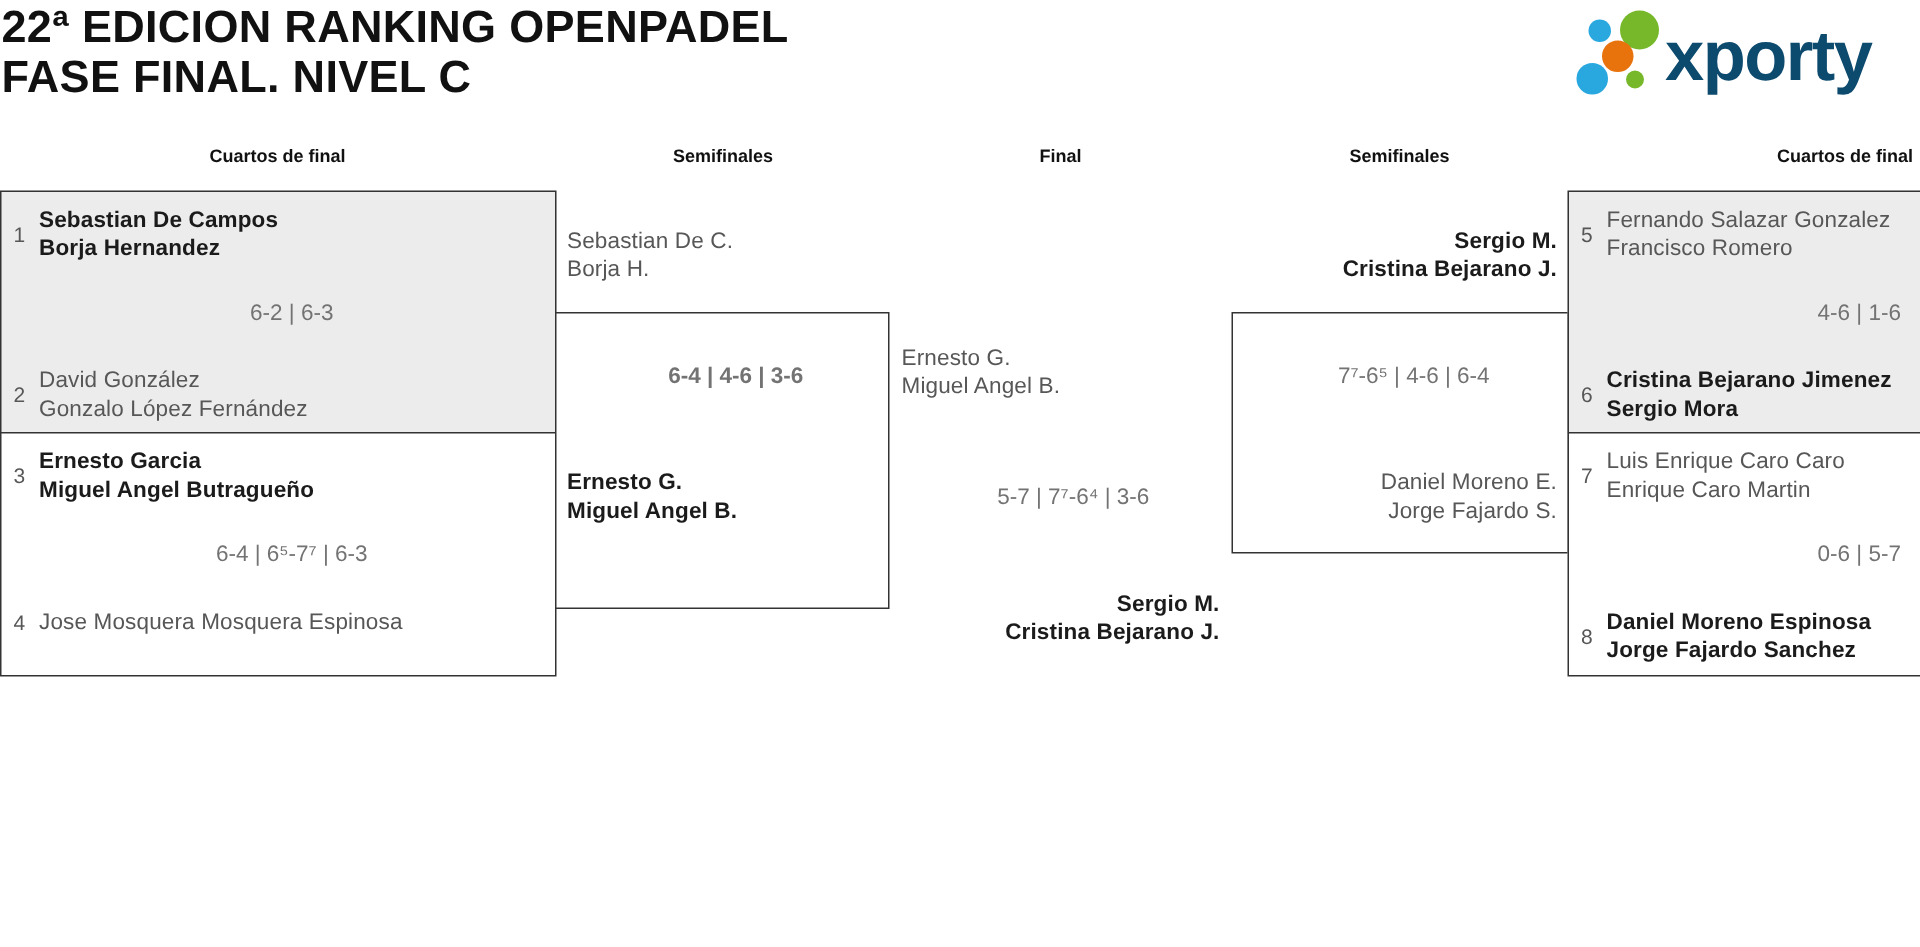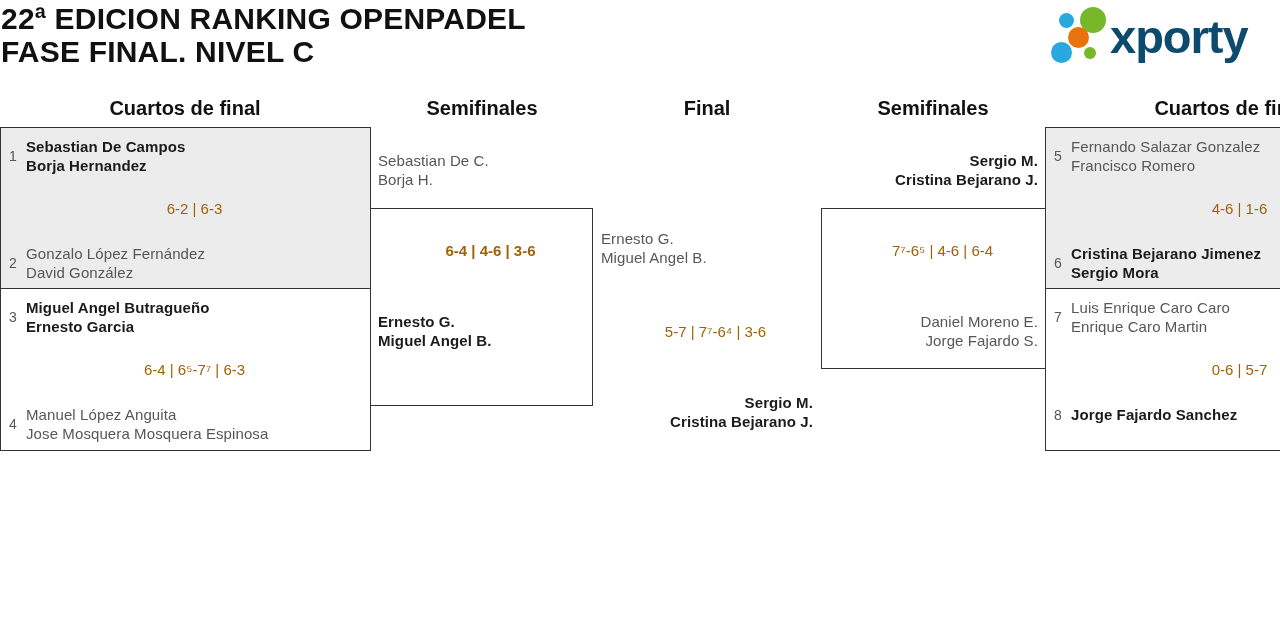--- a/index.html
+++ b/index.html
@@ -15,34 +15,34 @@
   .dot { position:absolute; border-radius:50%; }
   .dot.blue-sm   { left:11px; top:5px;  width:15px; height:15px; }
   .dot.green-lg  { left:32px; top:-1px; width:26px; height:26px; }
   .dot.orange-md { left:20px; top:19px; width:21px; height:21px; }
   .dot.blue-lg   { left:3px;  top:34px; width:21px; height:21px; }
   .dot.green-sm  { left:36px; top:39px; width:12px; height:12px; }
   .logo-text { position:absolute; left:62px; top:-3px; font-size:47px; font-weight:700;
                letter-spacing:-1px; line-height:64px; }
   
   .col-header { position:absolute; top:97px; transform:translateX(-50%);
-                font-size:20px; font-weight:600; color:#111; white-space:nowrap; }
+                font-size:12px; font-weight:600; color:#111; white-space:nowrap; }
   
   .box { position:absolute; box-sizing:border-box; border:1px solid #333; background:#fff; }
   .box.gray { background:#ececec; }
   .noborder { border:none; background:transparent; }
   .team-row { position:absolute; left:8px; right:8px; display:flex; gap:7px; align-items:center; }
   .seed { color:#575757; font-size:14px; width:10px; flex:none; text-align:left; }
   .team { font-size:15px; line-height:19px; letter-spacing:0.1px; }
   .tline { display:block; white-space:nowrap; }
   .winner { font-weight:700; color:#1b1b1b; }
   .loser  { font-weight:400; color:#575757; }
   .r-top    { top:9px; }
   .r-bottom { top:116px; }
-  .score { position:absolute; left:18px; right:0; text-align:center; color:#a16207;
+  .score { position:absolute; left:18px; right:0; text-align:center; color:#737373;
            font-size:15px; white-space:nowrap; }
   .qf-score { top:72px; }
   .abs { position:absolute; }
   .al-right { text-align:right; }
 </style>
 </head>
 <body>
 
 <div class="stage">
 
@@ -71,39 +71,38 @@
       <span class="seed">1</span>
       <span class="team winner">
         <span class="tline">Sebastian De Campos</span>
         <span class="tline">Borja Hernandez</span>
       </span>
     </div>
     <div class="score qf-score">6-2 | 6-3</div>
     <div class="team-row r-bottom">
       <span class="seed">2</span>
       <span class="team loser">
+        <span class="tline">David González</span>
         <span class="tline">Gonzalo López Fernández</span>
-        <span class="tline">David González</span>
       </span>
     </div>
   </div>
 
   <div class="box" style="left:0; top:288px; width:371px; height:163px;">
     <div class="team-row r-top">
       <span class="seed">3</span>
       <span class="team winner">
+        <span class="tline">Ernesto Garcia</span>
         <span class="tline">Miguel Angel Butragueño</span>
-        <span class="tline">Ernesto Garcia</span>
       </span>
     </div>
     <div class="score qf-score">6-4 | 6⁵-7⁷ | 6-3</div>
     <div class="team-row r-bottom">
       <span class="seed">4</span>
       <span class="team loser">
-        <span class="tline">Manuel López Anguita</span>
         <span class="tline">Jose Mosquera Mosquera Espinosa</span>
       </span>
     </div>
   </div>
 
   <div class="box" style="left:370px; top:208px; width:223px; height:198px;">
     <div class="team loser abs" style="top:-58px; left:7px;">
       <span class="tline">Sebastian De C.</span>
       <span class="tline">Borja H.</span>
     </div>
@@ -161,18 +160,19 @@
       <span class="seed">7</span>
       <span class="team loser">
         <span class="tline">Luis Enrique Caro Caro</span>
         <span class="tline">Enrique Caro Martin</span>
       </span>
     </div>
     <div class="score qf-score">0-6 | 5-7</div>
     <div class="team-row r-bottom">
       <span class="seed">8</span>
       <span class="team winner">
+        <span class="tline">Daniel Moreno Espinosa</span>
         <span class="tline">Jorge Fajardo Sanchez</span>
       </span>
     </div>
   </div>
 
 </div>
 
 </body></html>

